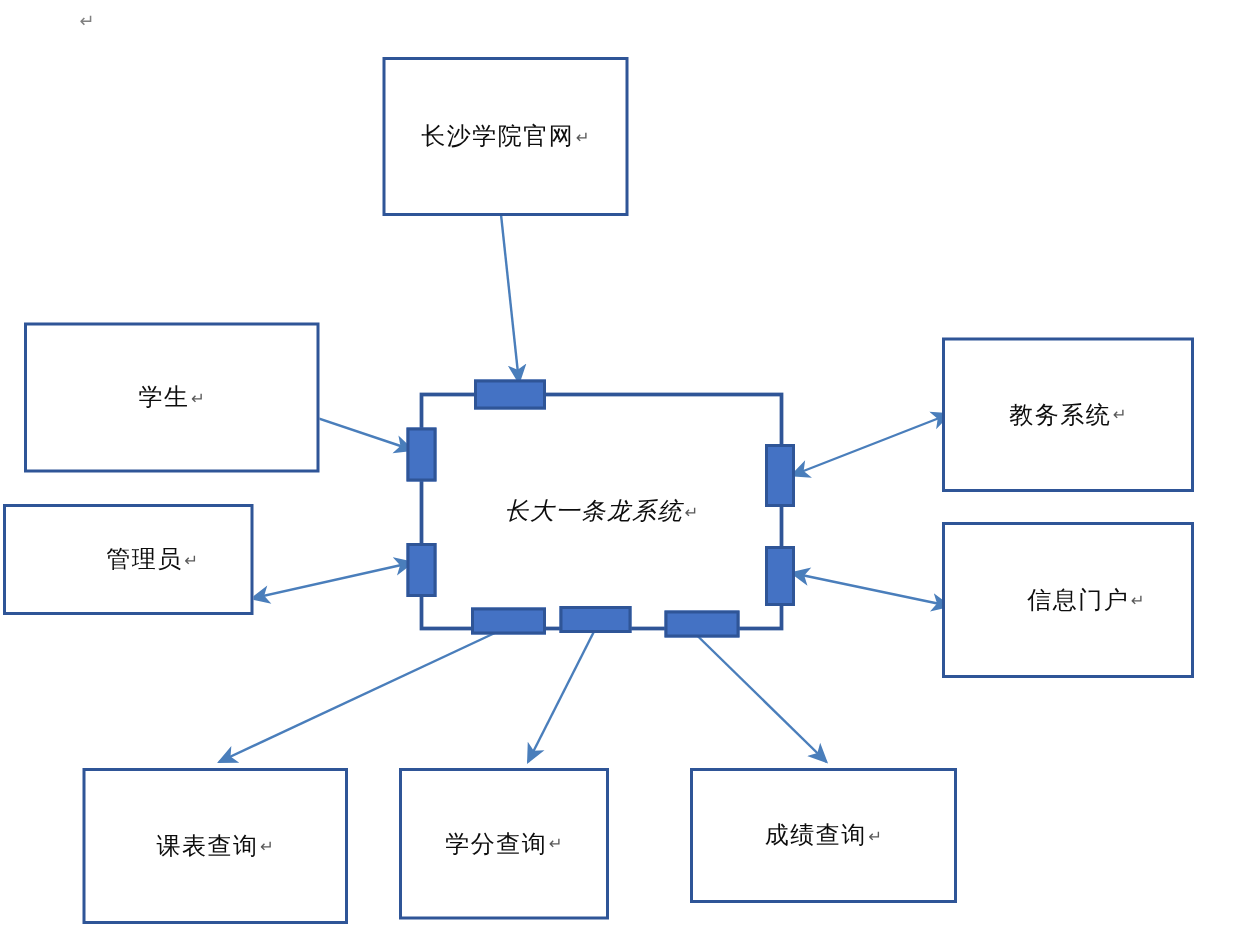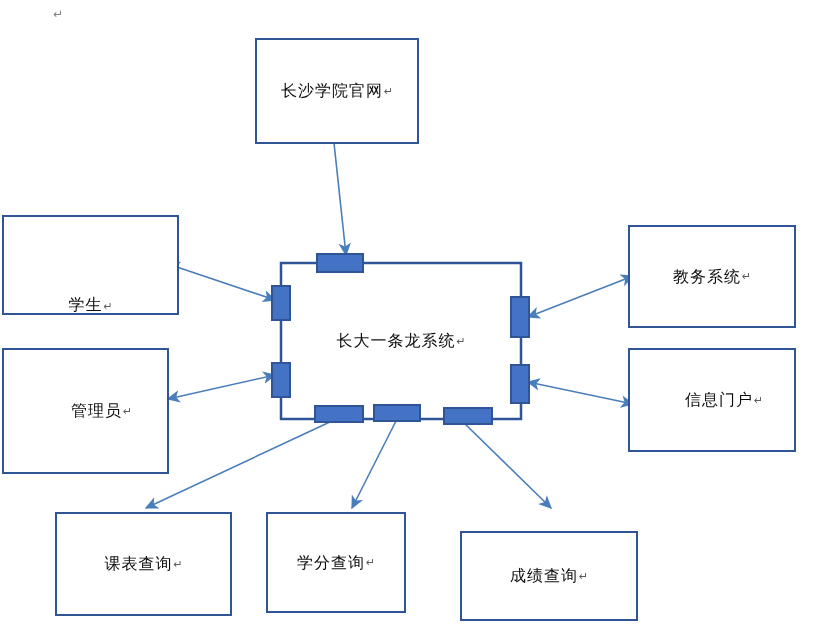--- a/index.html
+++ b/index.html
@@ -58,45 +58,45 @@
 
     <line x1="528" y1="317" x2="633" y2="276" stroke="#4A7EBB" stroke-width="1.6" marker-start="url(#ah-start)" marker-end="url(#ah)"></line>
 
     <line x1="528" y1="382" x2="633" y2="404" stroke="#4A7EBB" stroke-width="1.6" marker-start="url(#ah-start)" marker-end="url(#ah)"></line>
 
     <line x1="332" y1="421" x2="146" y2="508" stroke="#4A7EBB" stroke-width="1.6" marker-end="url(#ah)"></line>
     <line x1="396" y1="421" x2="352" y2="508" stroke="#4A7EBB" stroke-width="1.6" marker-end="url(#ah)"></line>
     <line x1="462" y1="421" x2="551" y2="508" stroke="#4A7EBB" stroke-width="1.6" marker-end="url(#ah)"></line>
   </svg>
 
-  <div class="node" id="center-box" style="left:281px;top:263px;width:240px;height:156px;border:none;background:transparent;">
+  <div class="node" id="center-box" style="left:281px;top:263px;width:240px;height:156px;border:none;background:transparent;font-style:italic;">
     <span class="lbl">长大一条龙系统</span>
       <span class="pilcrow">↵</span>
   </div>
 
   <div class="port" style="left:316px;top:253px;width:48px;height:20px;"></div>
   <div class="port" style="left:271px;top:285px;width:20px;height:36px;"></div>
   <div class="port" style="left:271px;top:362px;width:20px;height:36px;"></div>
   <div class="port" style="left:510px;top:296px;width:20px;height:42px;"></div>
   <div class="port" style="left:510px;top:364px;width:20px;height:40px;"></div>
   <div class="port" style="left:314px;top:405px;width:50px;height:18px;"></div>
   <div class="port" style="left:373px;top:404px;width:48px;height:18px;"></div>
   <div class="port" style="left:443px;top:407px;width:50px;height:18px;"></div>
 
   <div class="node" style="left:255px;top:38px;width:164px;height:106px;align-items:center;">
     <span class="lbl">长沙学院官网</span>
       <span class="pilcrow">↵</span>
   </div>
 
-  <div class="node" style="left:2px;top:215px;width:177px;height:100px;align-items:flex-end;">
+  <div class="node" style="left:16px;top:215px;width:197px;height:100px;">
     <span class="lbl">学生</span>
       <span class="pilcrow">↵</span>
   </div>
 
-  <div class="node" style="left:2px;top:348px;width:167px;height:126px;padding-left:32px;">
+  <div class="node" style="left:2px;top:336px;width:167px;height:74px;padding-left:32px;">
     <span class="lbl">管理员</span>
       <span class="pilcrow">↵</span>
   </div>
 
   <div class="node" style="left:628px;top:225px;width:168px;height:103px;justify-content:center;">
     <span class="lbl">教务系统</span>
       <span class="pilcrow">↵</span>
   </div>
 
   <div class="node" style="left:628px;top:348px;width:168px;height:104px;padding-left:24px;">
@@ -107,18 +107,18 @@
   <div class="node" style="left:55px;top:512px;width:177px;height:104px;">
     <span class="lbl">课表查询</span>
       <span class="pilcrow">↵</span>
   </div>
 
   <div class="node" style="left:266px;top:512px;width:140px;height:101px;">
     <span class="lbl">学分查询</span>
       <span class="pilcrow">↵</span>
   </div>
 
-  <div class="node" style="left:460px;top:531px;width:178px;height:90px;text-align:center;">
+  <div class="node" style="left:460px;top:512px;width:178px;height:90px;text-align:center;">
     <span class="lbl">成绩查询</span>
       <span class="pilcrow">↵</span>
   </div>
 
 </div>
 
 </body></html>

